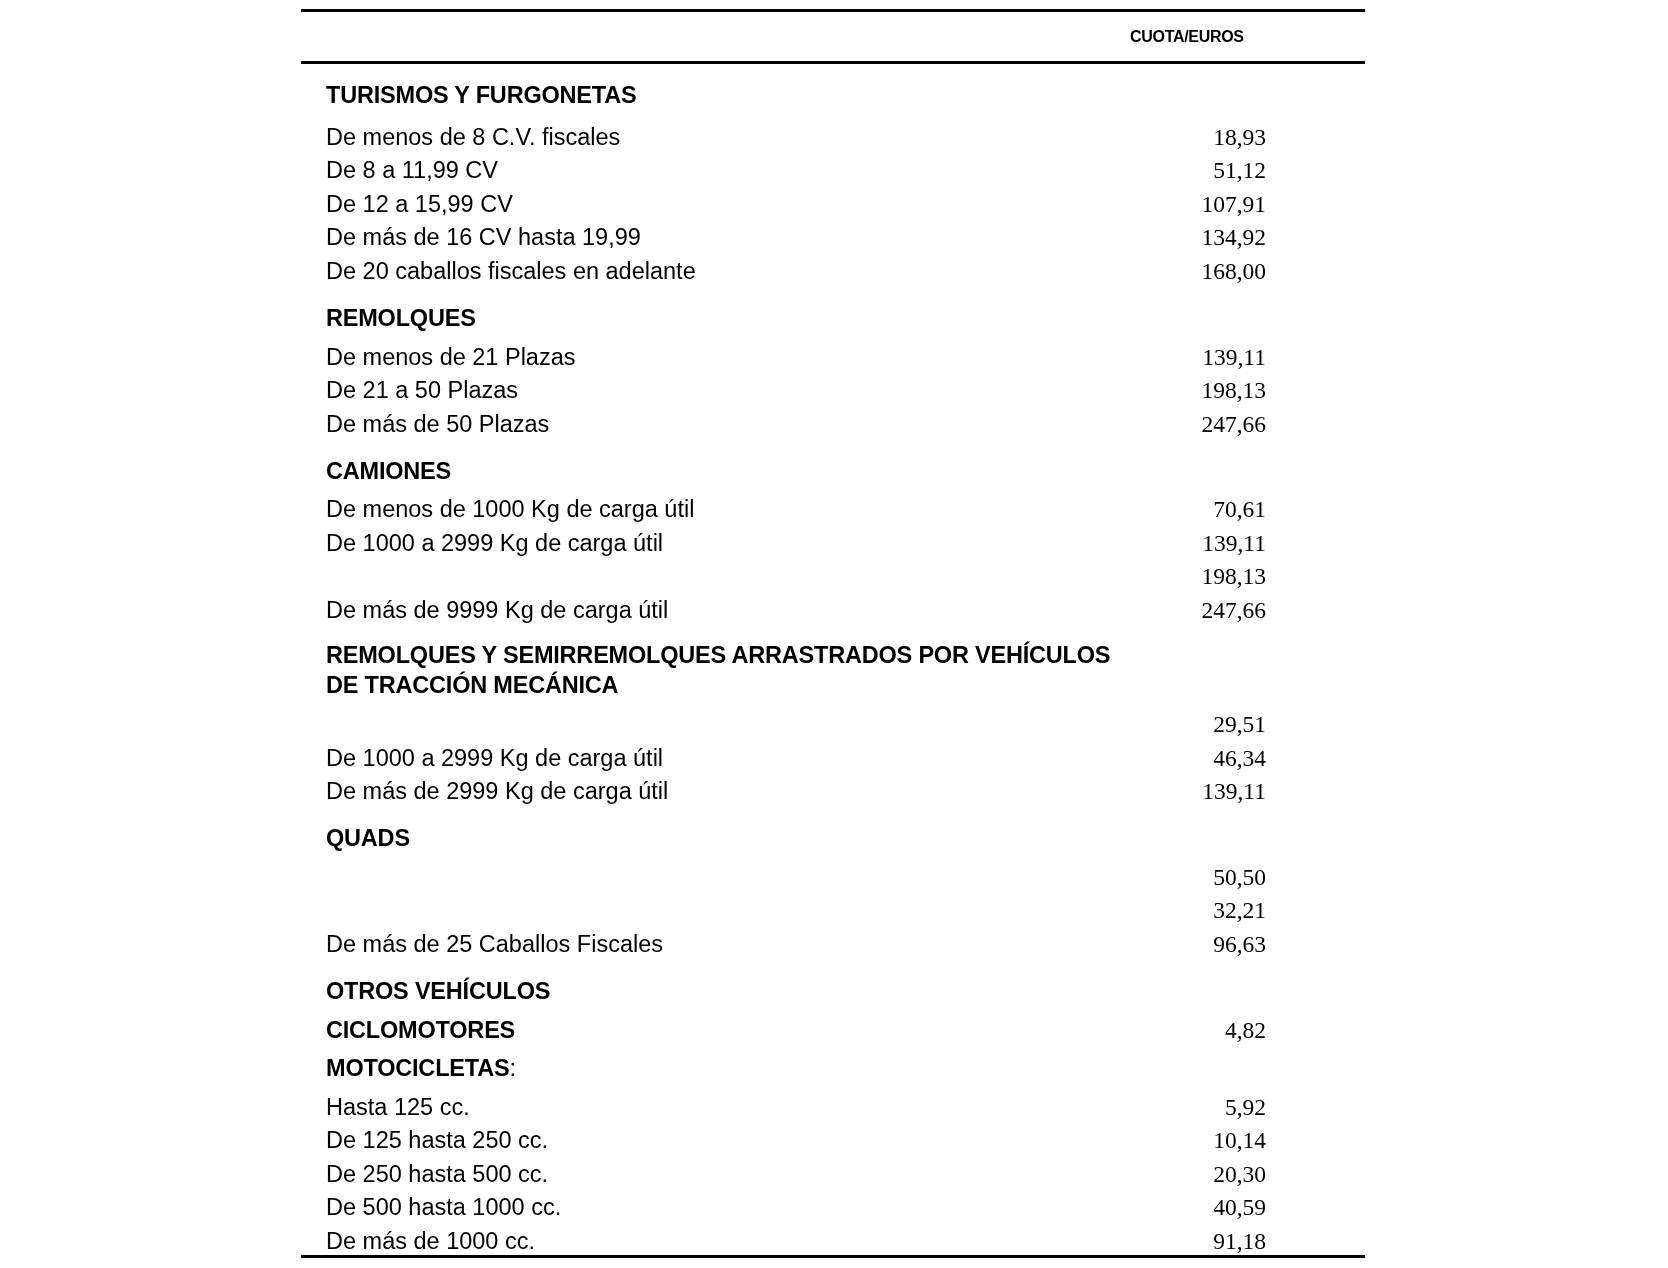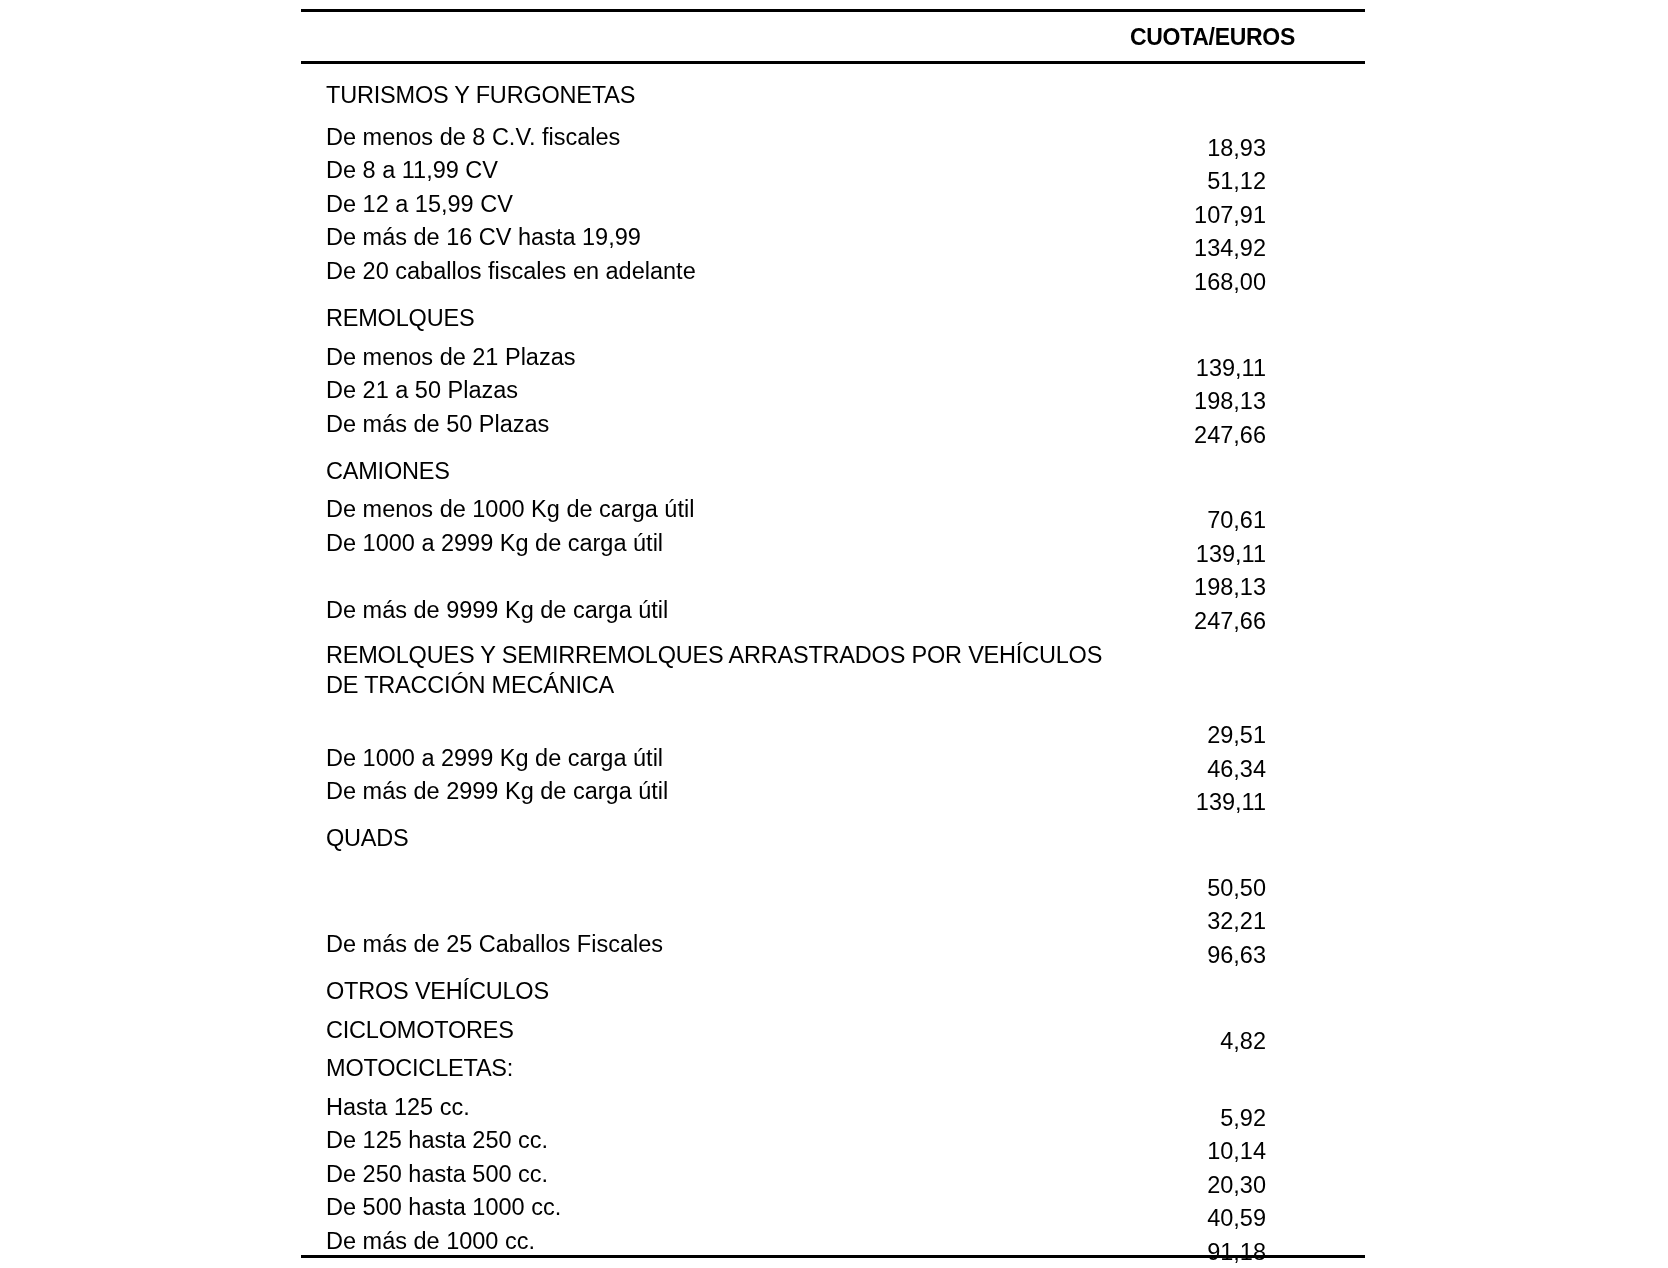--- a/index.html
+++ b/index.html
@@ -1,23 +1,23 @@
 <!DOCTYPE html>
 <html><head>
 <meta charset="utf-8">
 <style>
   html, body { margin:0; padding:0; background:#ffffff; }
   body { width:1668px; height:1268px; position:relative; overflow:hidden;
          font-family:"Liberation Sans", sans-serif; color:#000; }
   .rule { position:absolute; left:301px; width:1064px; height:3px; background:#000; }
-  .hdr { position:absolute; top:22px; left:1130px; font-weight:bold; font-size:23px; letter-spacing:-0.3px; line-height:30px; }
+  .hdr { position:absolute; top:22px; left:1130px; font-weight:bold; font-size:16px; letter-spacing:-0.3px; line-height:30px; }
   .line { position:absolute; left:326px; width:940px; height:32px; line-height:32px; font-size:23.5px; white-space:nowrap; }
   .line .lbl { position:absolute; left:0; top:0; }
-  .line .val { position:absolute; right:0; top:11px; text-align:right; }
-  .sec { font-weight:normal; letter-spacing:-0.2px; }
+  .line .val { position:absolute; right:0; top:0; text-align:right;font-family:Liberation Serif, serif; }
+  .sec { font-weight:bold; letter-spacing:-0.2px; }
 </style>
 </head>
 <body>
 
 <div>
   <div class="rule" style="top:9px"></div>
   <div class="hdr">CUOTA/EUROS</div>
   <div class="rule" style="top:61px"></div>
 
   <div class="line sec" style="top:79px">

